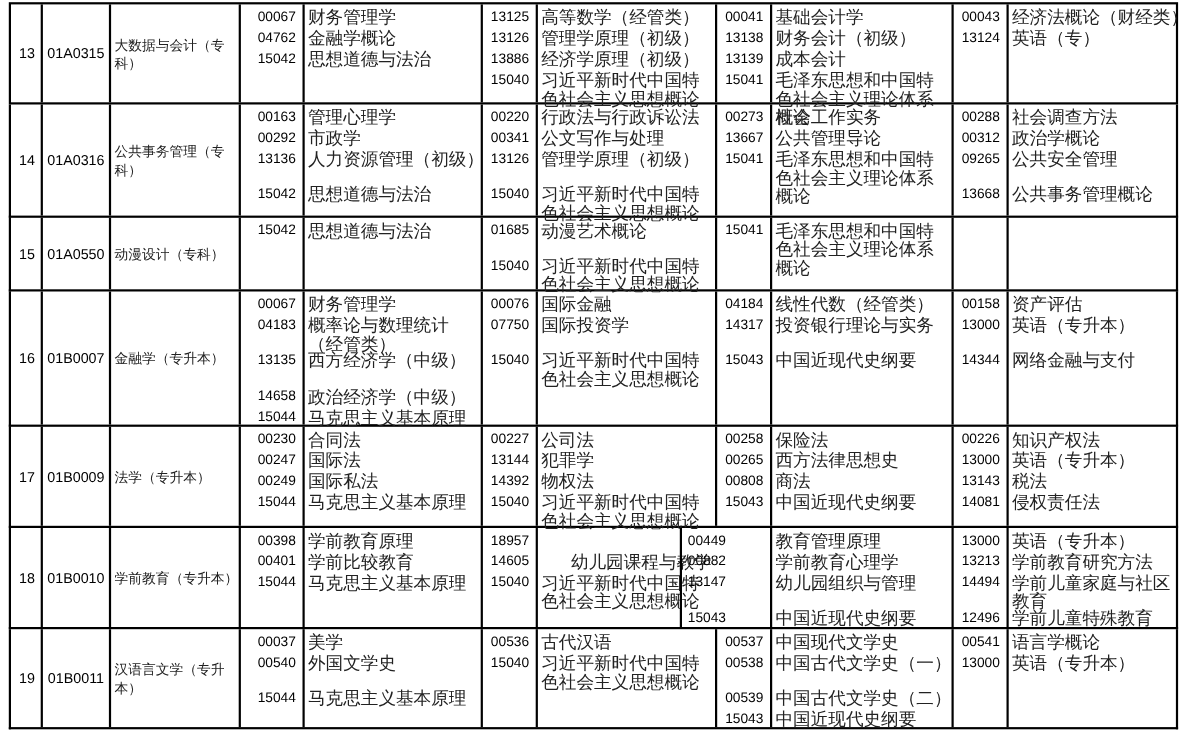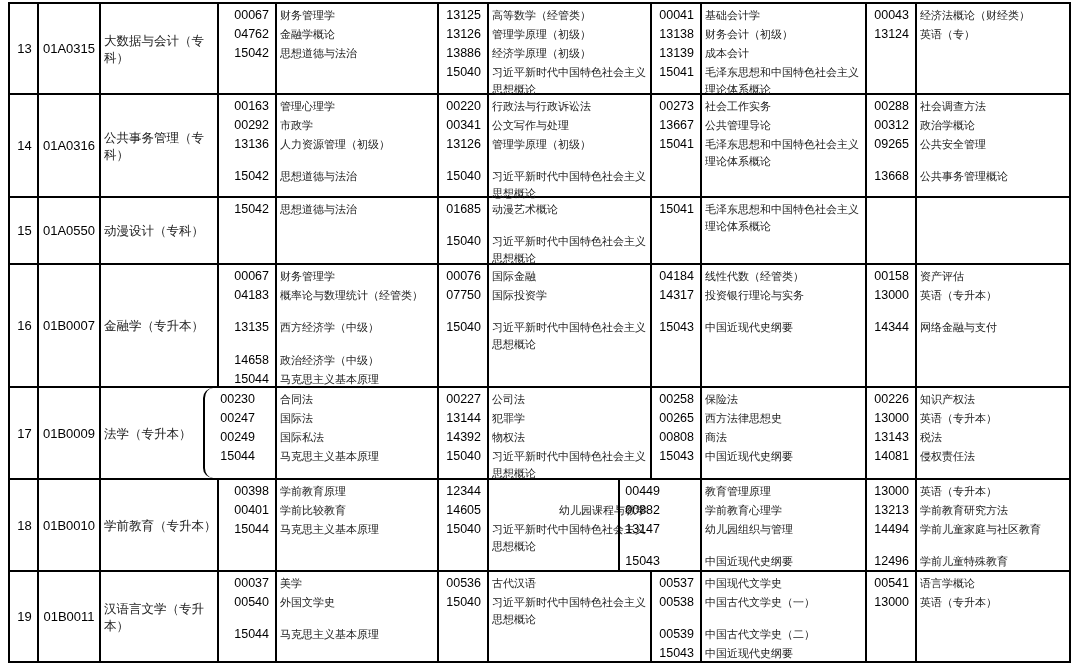--- a/index.html
+++ b/index.html
@@ -4,21 +4,21 @@
 <style>
   html, body { margin:0; padding:0; background:#ffffff; }
   body { width:1076px; height:665px; position:relative; overflow:hidden;
          font-family:"DejaVu Sans", "Liberation Sans", sans-serif; color:#000; }
   .row { position:absolute; left:8px; width:1063px; box-sizing:border-box;
          border-bottom:2px solid #000; }
   .cell { position:absolute; top:0; bottom:0; box-sizing:border-box; border-left:2px solid #000; }
   .cell.first { border-left:none; }
   .num { font-family:"Liberation Sans", sans-serif; font-size:13px; display:flex; align-items:center; justify-content:center; }
   .code-col { font-family:"Liberation Sans", sans-serif; font-size:12.5px; text-align:right; padding-right:6px; }
-  .name-col { font-size:11px; padding-left:3px; color:#222; }
+  .name-col { font-size:16px; padding-left:3px; color:#222; }
   .major { font-size:12.5px; display:flex; align-items:center; padding-left:3px; line-height:17px; color:#222; }
   .line { position:absolute; height:19px; line-height:19px; white-space:nowrap; }
   .line.wrap { white-space:normal; height:auto; line-height:17px; }
 </style>
 </head>
 <body>
 
 <div id="table">
     <div class="row" style="top: 2px; height: 93px; border-top: 2px solid rgb(0, 0, 0); border-left: 2px solid rgb(0, 0, 0); border-right: 2px solid rgb(0, 0, 0);">
       <div class="cell num first" style="left: 0px; width: 29px;">13</div>
@@ -201,21 +201,21 @@
         <div class="line" style="top: 21px; left: 3px; right: 3px;">英语（专升本）</div>
         <div class="line" style="top: 53px; left: 3px; right: 3px;">网络金融与支付</div>
       </div>
     </div>
     <div class="row" style="top: 388px; height: 92px; border-top: none; border-left: 2px solid rgb(0, 0, 0); border-right: 2px solid rgb(0, 0, 0);">
       <div class="cell num first" style="left: 0px; width: 29px;">17</div>
       <div class="cell num" style="left: 27px; width: 62px;">01B0009</div>
       <div class="cell major" style="left: 89px; width: 118px;">
         <span>法学（专升本）</span>
       </div>
-      <div class="cell code-col" style="left: 193px; width: 58px; border-radius: 10px;">
+      <div class="cell code-col" style="left: 207px; width: 58px;">
         <div class="line" style="top: 2px; right: 6px;">00230</div>
         <div class="line" style="top: 21px; right: 6px;">00247</div>
         <div class="line" style="top: 40px; right: 6px;">00249</div>
         <div class="line" style="top: 59px; right: 6px;">15044</div>
       </div>
       <div class="cell name-col" style="left: 265px; width: 162px;">
         <div class="line" style="top: 2px; left: 3px; right: 3px;">合同法</div>
         <div class="line" style="top: 21px; left: 3px; right: 3px;">国际法</div>
         <div class="line" style="top: 40px; left: 3px; right: 3px;">国际私法</div>
         <div class="line" style="top: 59px; left: 3px; right: 3px;">马克思主义基本原理</div>
@@ -267,21 +267,21 @@
         <div class="line" style="top: 2px; right: 6px;">00398</div>
         <div class="line" style="top: 21px; right: 6px;">00401</div>
         <div class="line" style="top: 40px; right: 6px;">15044</div>
       </div>
       <div class="cell name-col" style="left: 265px; width: 162px;">
         <div class="line" style="top: 2px; left: 3px; right: 3px;">学前教育原理</div>
         <div class="line" style="top: 21px; left: 3px; right: 3px;">学前比较教育</div>
         <div class="line" style="top: 40px; left: 3px; right: 3px;">马克思主义基本原理</div>
       </div>
       <div class="cell code-col" style="left: 427px; width: 50px;">
-        <div class="line" style="top: 2px; right: 6px;">12344</div>
+        <div class="line" style="top: 2px; right: 6px;">18957</div>
         <div class="line" style="top: 21px; right: 6px;">14605</div>
         <div class="line" style="top: 40px; right: 6px;">15040</div>
       </div>
       <div class="cell name-col" style="left: 477px; width: 163px;">
         <div class="line" style="top: 21px; left: 3px; right: 3px; text-align: right;">幼儿园课程与教学</div>
         <div class="line wrap" style="top: 41px; left: 3px; right: 3px;">习近平新时代中国特色社会主义思想概论</div>
       </div>
       <div class="cell code-col" style="left: 608px; width: 48px;">
         <div class="line" style="top: 2px; right: 6px;">00449</div>
         <div class="line" style="top: 21px; right: 6px;">00882</div>

